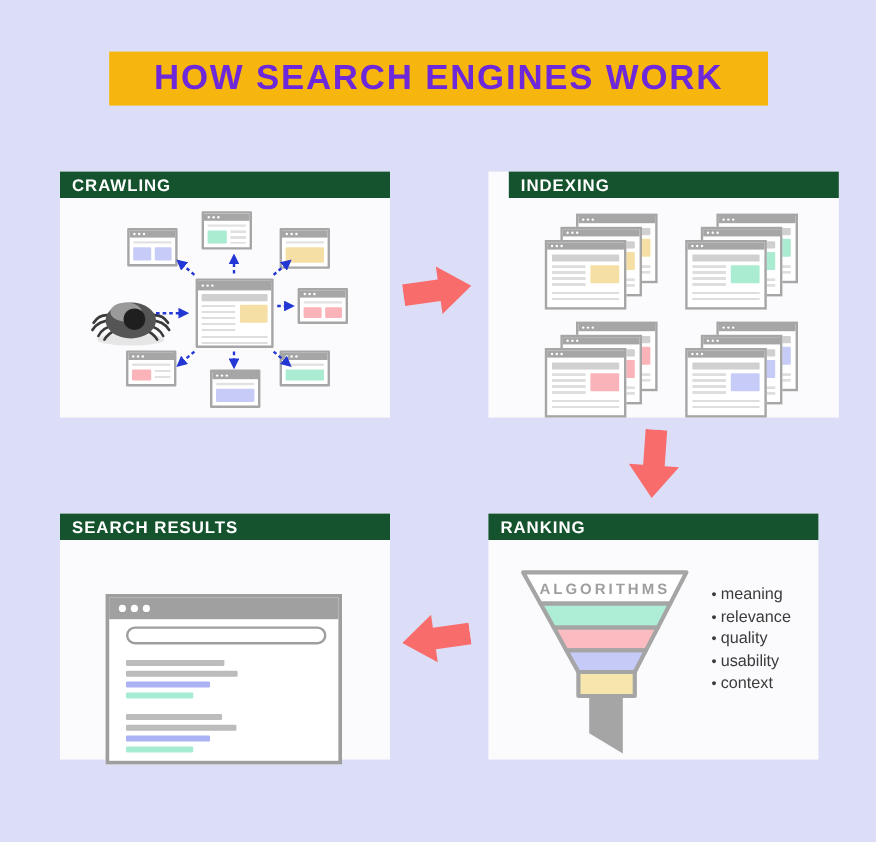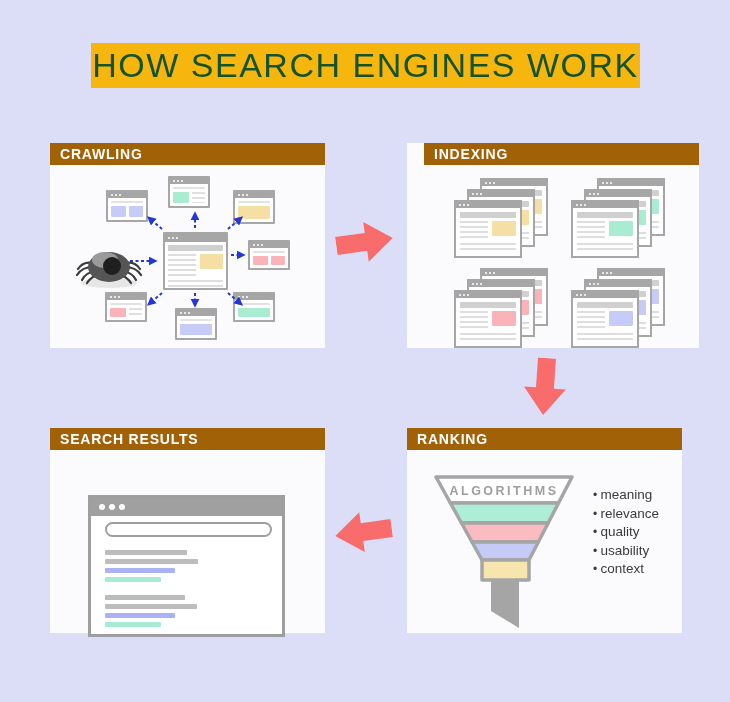--- a/index.html
+++ b/index.html
@@ -2,29 +2,29 @@
 <html><head>
 <meta charset="utf-8">
 <style>
   html,body{margin:0;padding:0;background:#dcdef7;}
   #canvas{position:relative;width:730px;height:702px;background:#dcdef7;overflow:hidden;
           font-family:"Liberation Sans",sans-serif;}
 
   
   .title-banner{position:absolute;left:91px;top:43px;width:549px;height:45px;
                 background:#f7b60d;display:flex;align-items:center;justify-content:center;}
-  .title-banner h1{margin:0;font-size:34px;font-weight:normal;letter-spacing:1.5px;color:#14532d;}
+  .title-banner h1{margin:0;font-size:29px;font-weight:bold;letter-spacing:1.5px;color:#6d28d9;}
 
   
   .panel{position:absolute;width:275px;height:205px;background:#fbfbfd;}
   #panel-crawling{left:50px;top:143px;}
   #panel-indexing{left:407px;top:143px;padding-left:17px;}
   #panel-results{left:50px;top:428px;}
   #panel-ranking{left:407px;top:428px;}
-  .panel-header{height:22px;background:#a16207;color:#fff;font-weight:bold;font-size:14px;
+  .panel-header{height:22px;background:#14532d;color:#fff;font-weight:bold;font-size:14px;
                 letter-spacing:.8px;line-height:23px;padding-left:10px;}
   .panel-body{position:relative;width:275px;height:183px;}
 
   
   .win{position:absolute;background:#fff;border:2px solid #a6a6a6;box-sizing:border-box;border-radius:1px;}
   .win-bar{height:6px;background:#a6a6a6;display:flex;align-items:center;gap:2px;padding-left:3px;}
   .dot{width:2px;height:2px;border-radius:50%;background:#fff;flex:0 0 auto;}
   .win-body{padding:3px;display:flex;flex-direction:column;gap:3px;height:calc(100% - 6px);box-sizing:border-box;}
   .tline{height:2px;background:#e2e2e2;border-radius:1px;}
   .hlines{flex:1;background:repeating-linear-gradient(to bottom,#e0e0e0 0 2px,transparent 2px 5px);}

